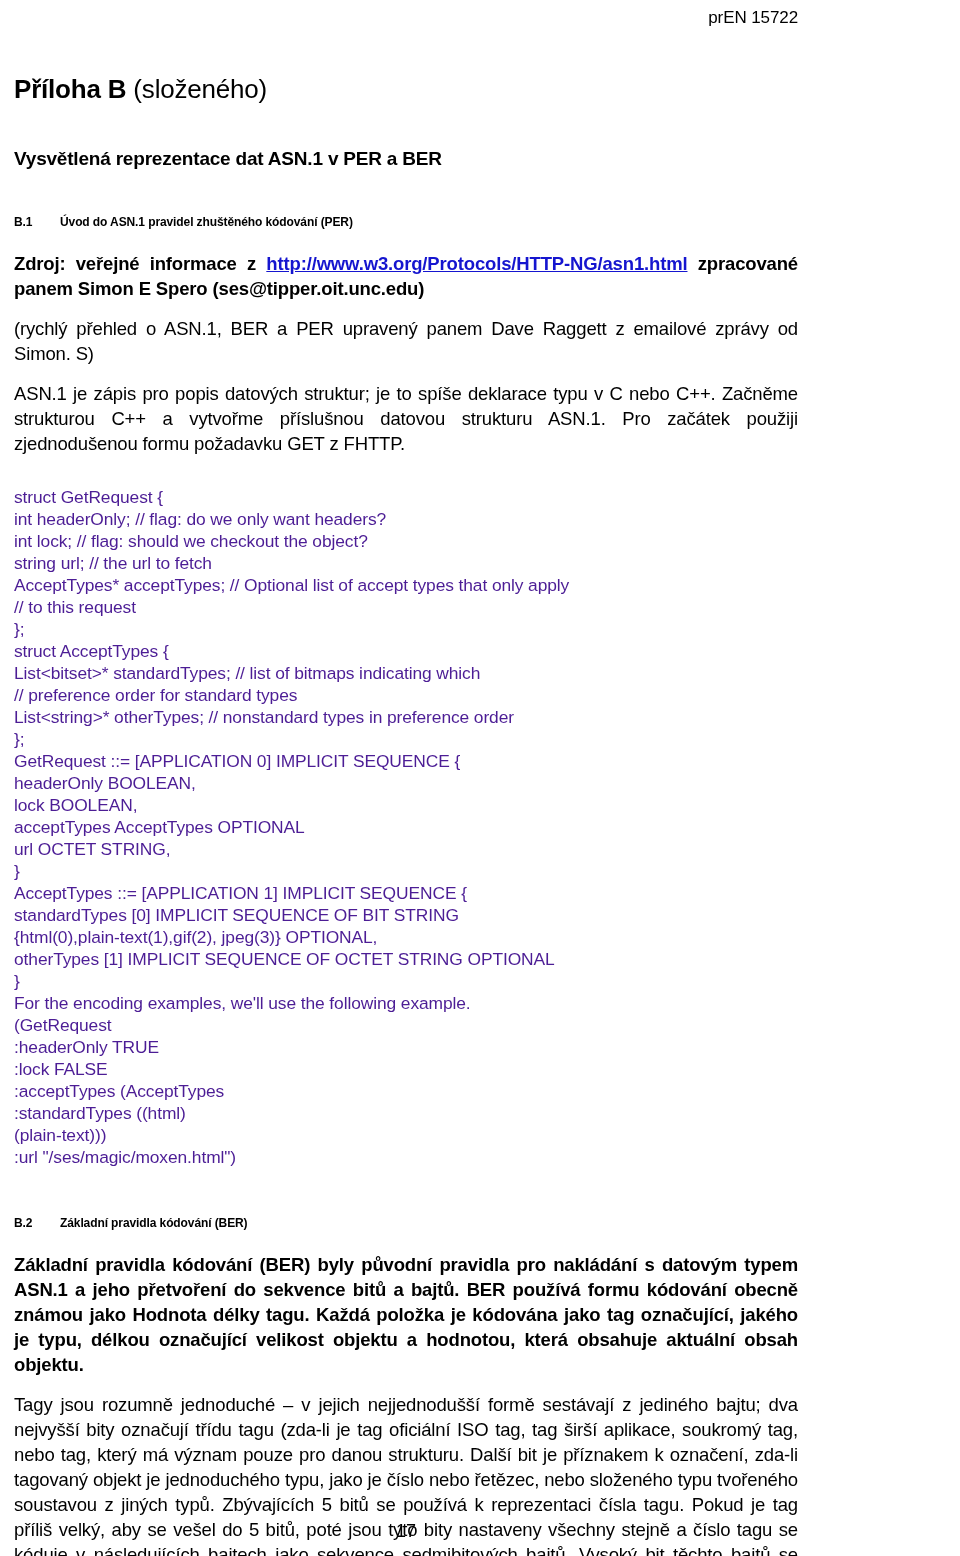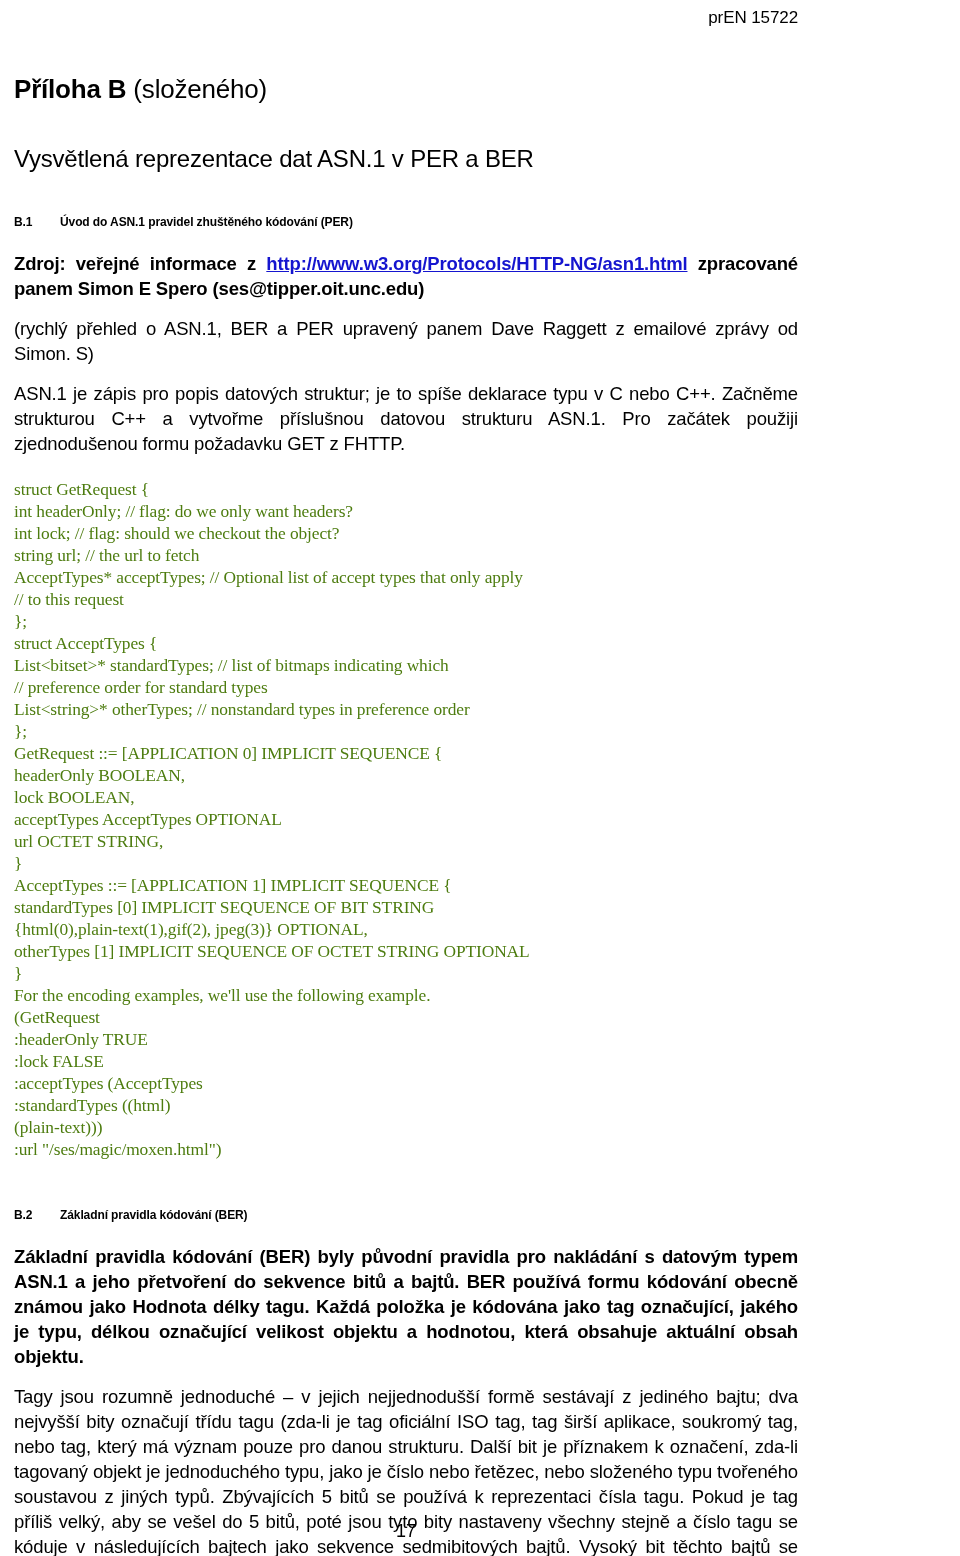--- a/index.html
+++ b/index.html
@@ -40,23 +40,23 @@
     font-size: 26px;
     line-height: 30px;
     font-weight: 400;
     letter-spacing: -0.2px;
   }
   .annex-title .strong {
     font-weight: 700;
   }
   .subject-title {
     margin: 41px 0 0 0;
-    font-size: 24px;
+    font-size: 19px;
     line-height: 28px;
-    font-weight: 400;
+    font-weight: 700;
     letter-spacing: -0.2px;
   }
   .clause-heading {
     margin: 38px 0 0 0;
     font-size: 12px;
     line-height: 23px;
     font-weight: 700;
     letter-spacing: -0.1px;
     white-space: nowrap;
   }
@@ -80,25 +80,25 @@
   p.body.tight { margin-top: 15px; }
   p.body.lead  { margin-top: 17px; font-weight: bold; }
 
   a.extlink {
     color: #1515cf;
     text-decoration: underline;
   }
 
   
   pre.listing {
-    margin: 22px 0 0 0;
-    font-family: Liberation Serif, serif;
+    margin: 30px 0 0 0;
+    font-family: Liberation Sans, sans-serif;
     font-size: 17.4px;
     line-height: 22px;
-    color: #4d7c0f;
+    color: #4c1d95;
     white-space: pre;
     letter-spacing: -0.1px;
   }
 
   
   .page-number {
     position: absolute;
     left: 0;
     right: 0;
     bottom: 14px;

